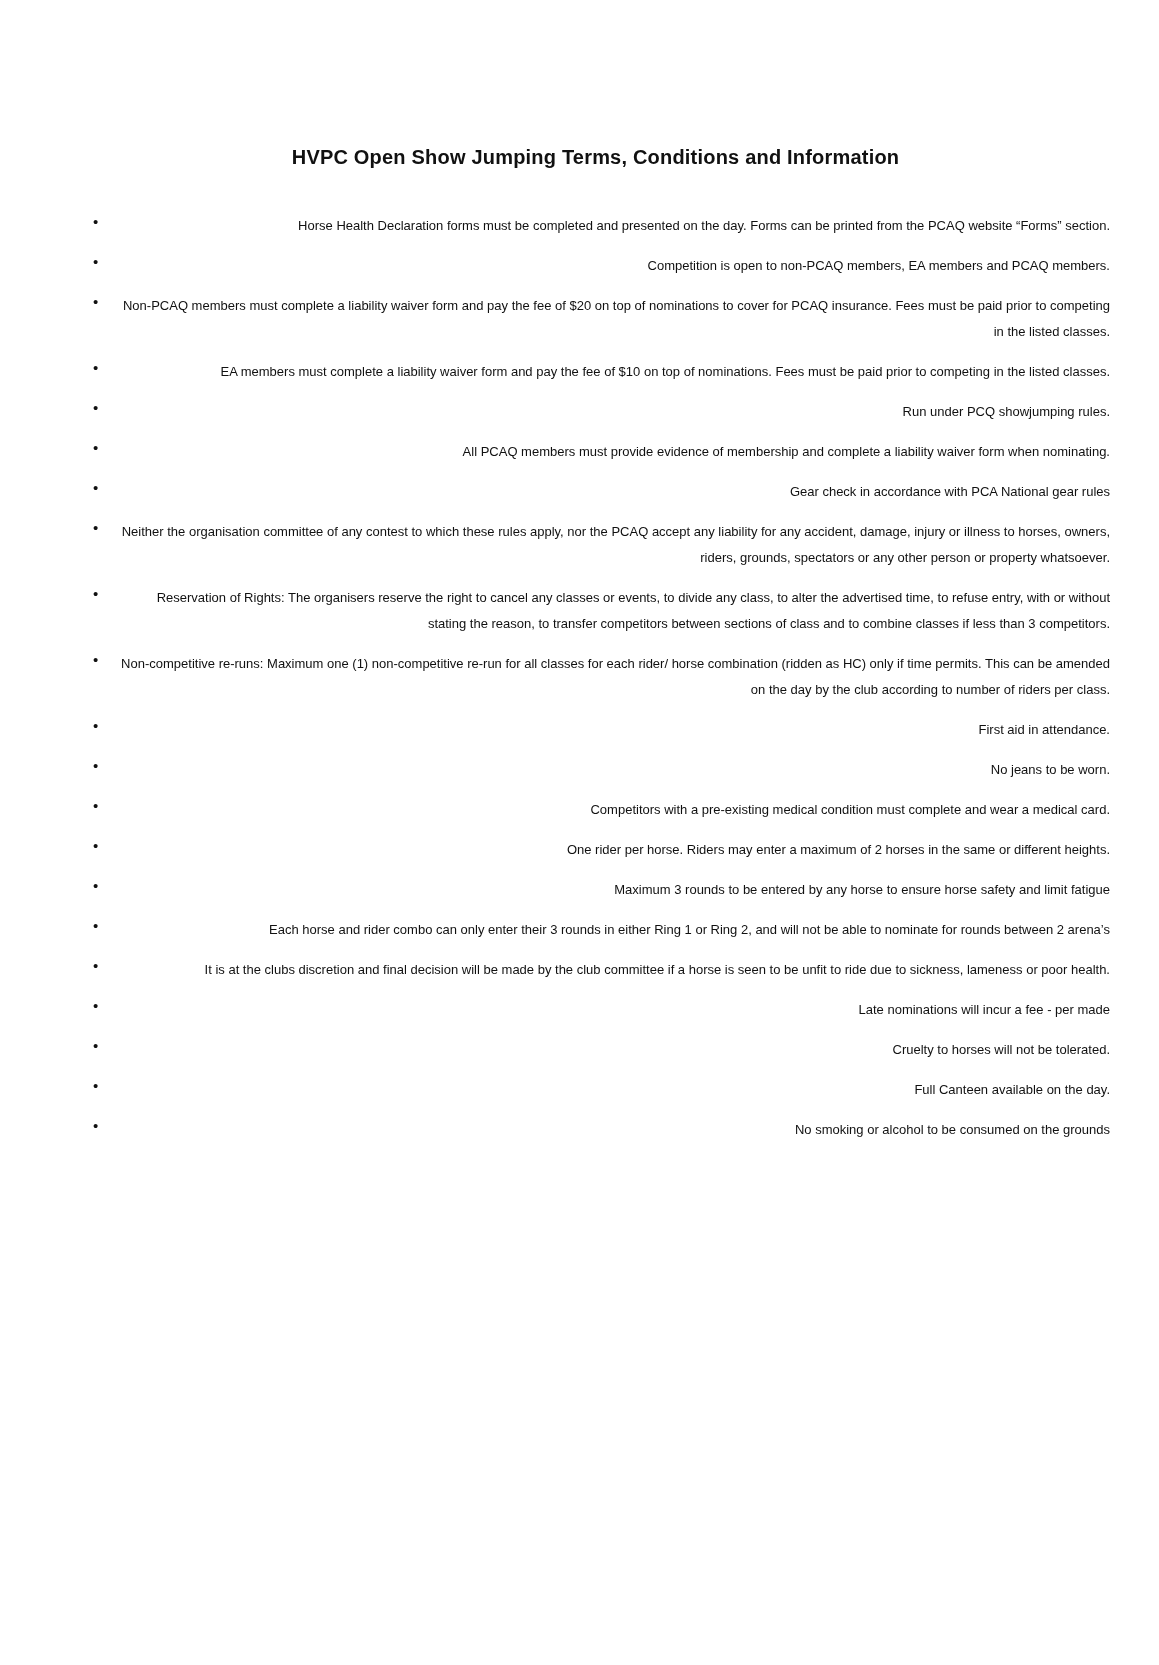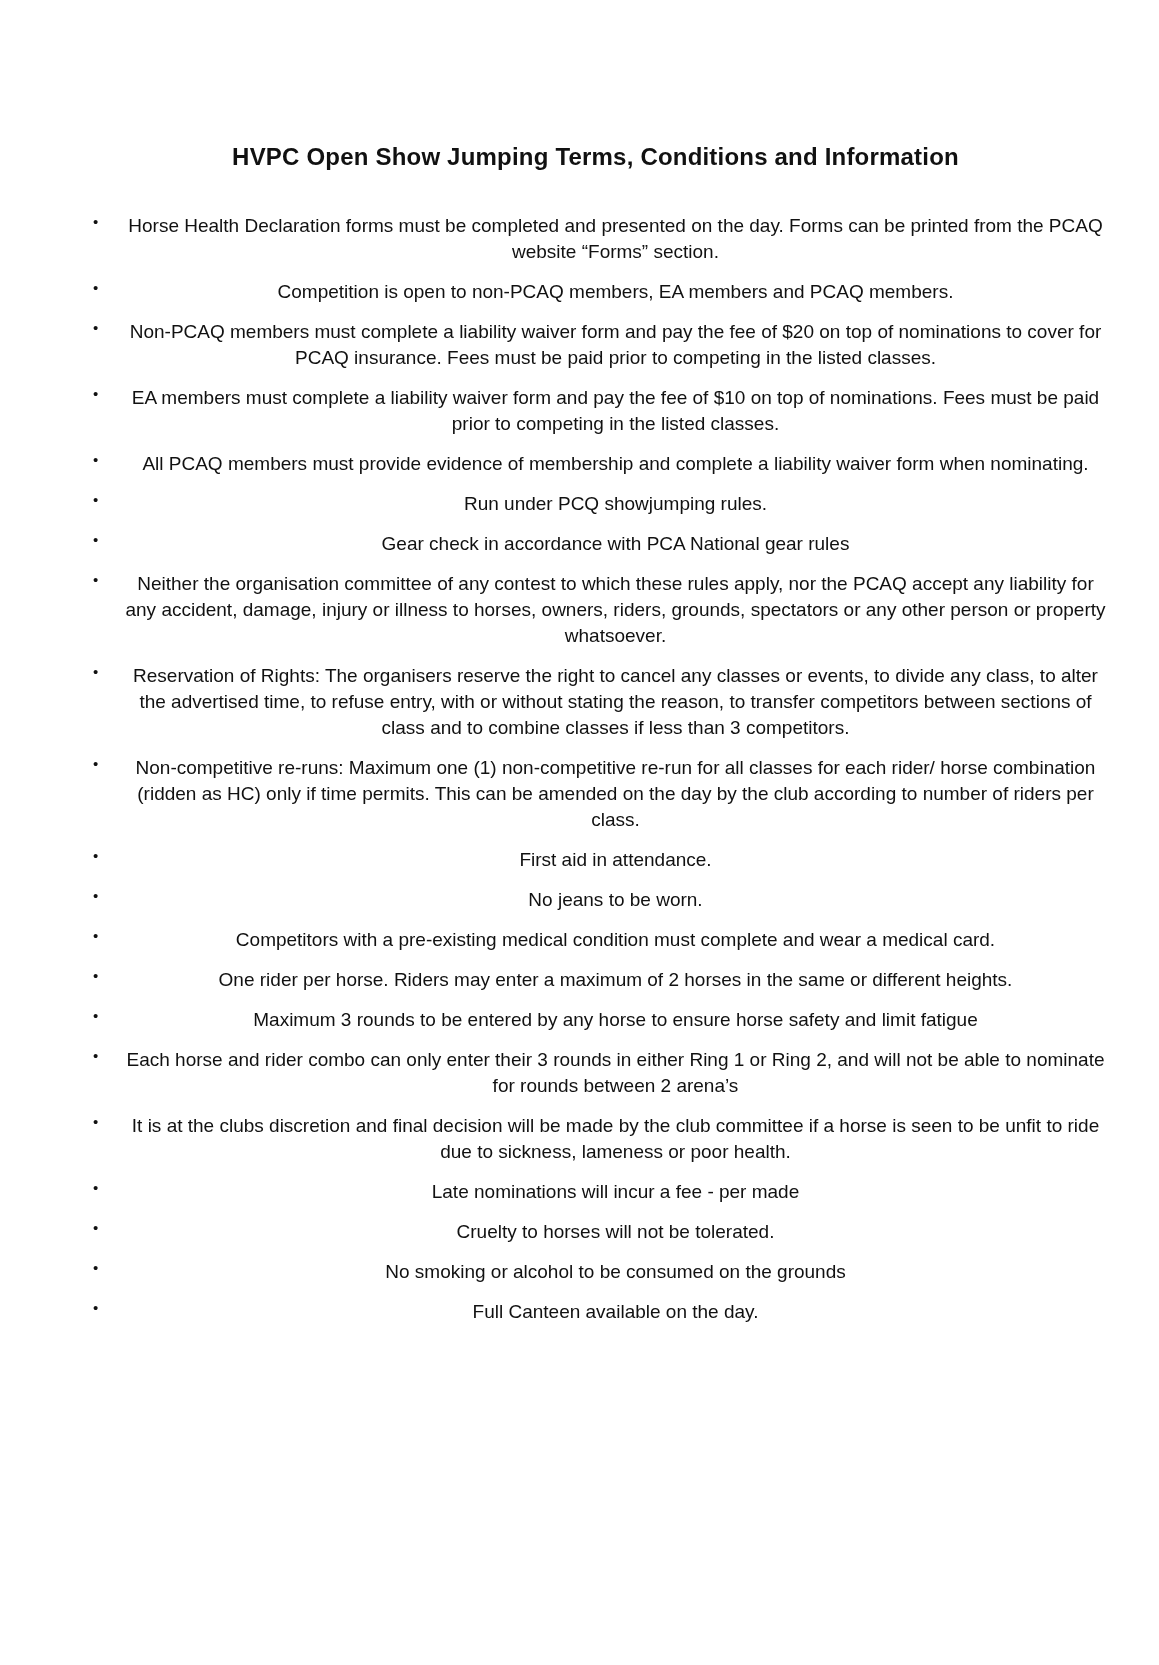--- a/index.html
+++ b/index.html
@@ -16,72 +16,72 @@
   }
   .page {
     width: 1159px;
     height: 1665px;
     background: #ffffff;
     box-sizing: border-box;
   }
   .title {
     margin: 0;
     padding-top: 140px;
-    font-size: 24px;
+    font-size: 20px;
     line-height: 34px;
     font-weight: 700;
     text-align: center;
     color: #111111;
     letter-spacing: 0.2px;
     padding-left: 32px;
   }
   ul.terms {
     list-style: none;
     margin: 39px 0 0 105px;
     padding: 0;
     width: 1005px;
   }
   ul.terms li {
     position: relative;
-    font-size: 19px;
+    font-size: 13px;
     line-height: 26px;
     margin: 0 0 14px 16px;
     color: #111111;
-    text-align: center;
+    text-align: right;
   }
   ul.terms li::before {
     content: "\2022";
     position: absolute;
     left: -28px;
     top: -4px;
     font-size: 15px;
     color: #111111;
   }
 </style>
 </head>
 <body>
 
 <div class="page">
   <h1 class="title">HVPC Open Show Jumping Terms, Conditions and Information</h1>
   <ul class="terms">
       <li>Horse Health Declaration forms must be completed and presented on the day. Forms can be printed from the PCAQ website “Forms” section.</li>
       <li>Competition is open to non-PCAQ members, EA members and PCAQ members.</li>
       <li>Non-PCAQ members must complete a liability waiver form and pay the fee of $20 on top of nominations to cover for PCAQ insurance. Fees must be paid prior to competing in the listed classes.</li>
       <li>EA members must complete a liability waiver form and pay the fee of $10 on top of nominations. Fees must be paid prior to competing in the listed classes.</li>
+      <li>Run under PCQ showjumping rules.</li>
       <li>All PCAQ members must provide evidence of membership and complete a liability waiver form when nominating.</li>
-      <li>Run under PCQ showjumping rules.</li>
       <li>Gear check in accordance with PCA National gear rules</li>
       <li>Neither the organisation committee of any contest to which these rules apply, nor the PCAQ accept any liability for any accident, damage, injury or illness to horses, owners, riders, grounds, spectators or any other person or property whatsoever.</li>
       <li>Reservation of Rights: The organisers reserve the right to cancel any classes or events, to divide any class, to alter the advertised time, to refuse entry, with or without stating the reason, to transfer competitors between sections of class and to combine classes if less than 3 competitors.</li>
       <li>Non-competitive re-runs: Maximum one (1) non-competitive re-run for all classes for each rider/ horse combination (ridden as HC) only if time permits. This can be amended on the day by the club according to number of riders per class.</li>
       <li>First aid in attendance.</li>
       <li>No jeans to be worn.</li>
       <li>Competitors with a pre-existing medical condition must complete and wear a medical card.</li>
       <li>One rider per horse. Riders may enter a maximum of 2 horses in the same or different heights.</li>
       <li>Maximum 3 rounds to be entered by any horse to ensure horse safety and limit fatigue</li>
       <li>Each horse and rider combo can only enter their 3 rounds in either Ring 1 or Ring 2, and will not be able to nominate for rounds between 2 arena’s</li>
       <li>It is at the clubs discretion and final decision will be made by the club committee if a horse is seen to be unfit to ride due to sickness, lameness or poor health.</li>
       <li>Late nominations will incur a fee - per made</li>
       <li>Cruelty to horses will not be tolerated.</li>
+      <li>Full Canteen available on the day.</li>
       <li>No smoking or alcohol to be consumed on the grounds</li>
-      <li>Full Canteen available on the day.</li>
     </ul>
 </div>
 
 </body></html>

